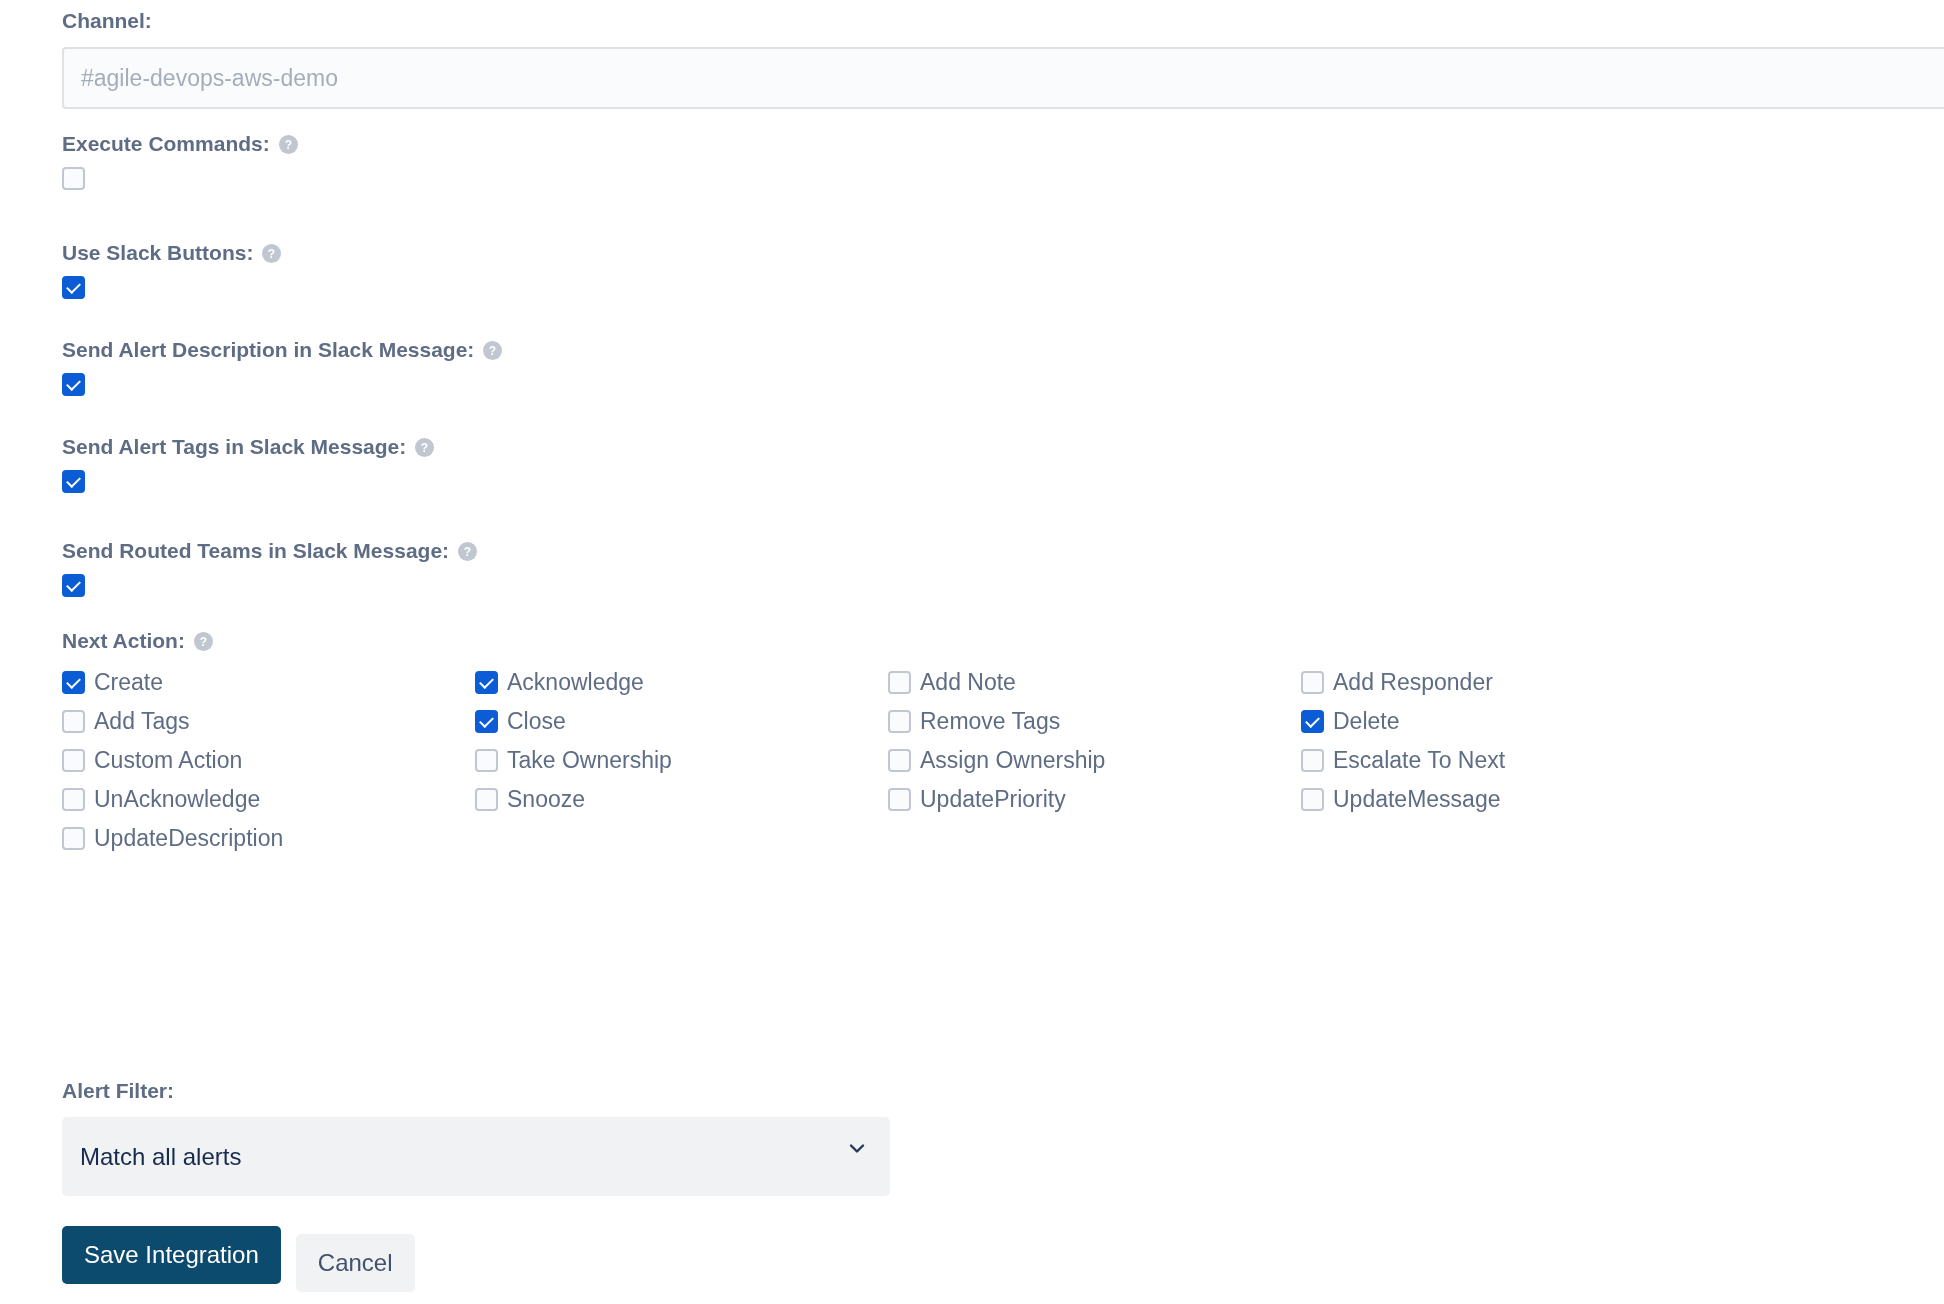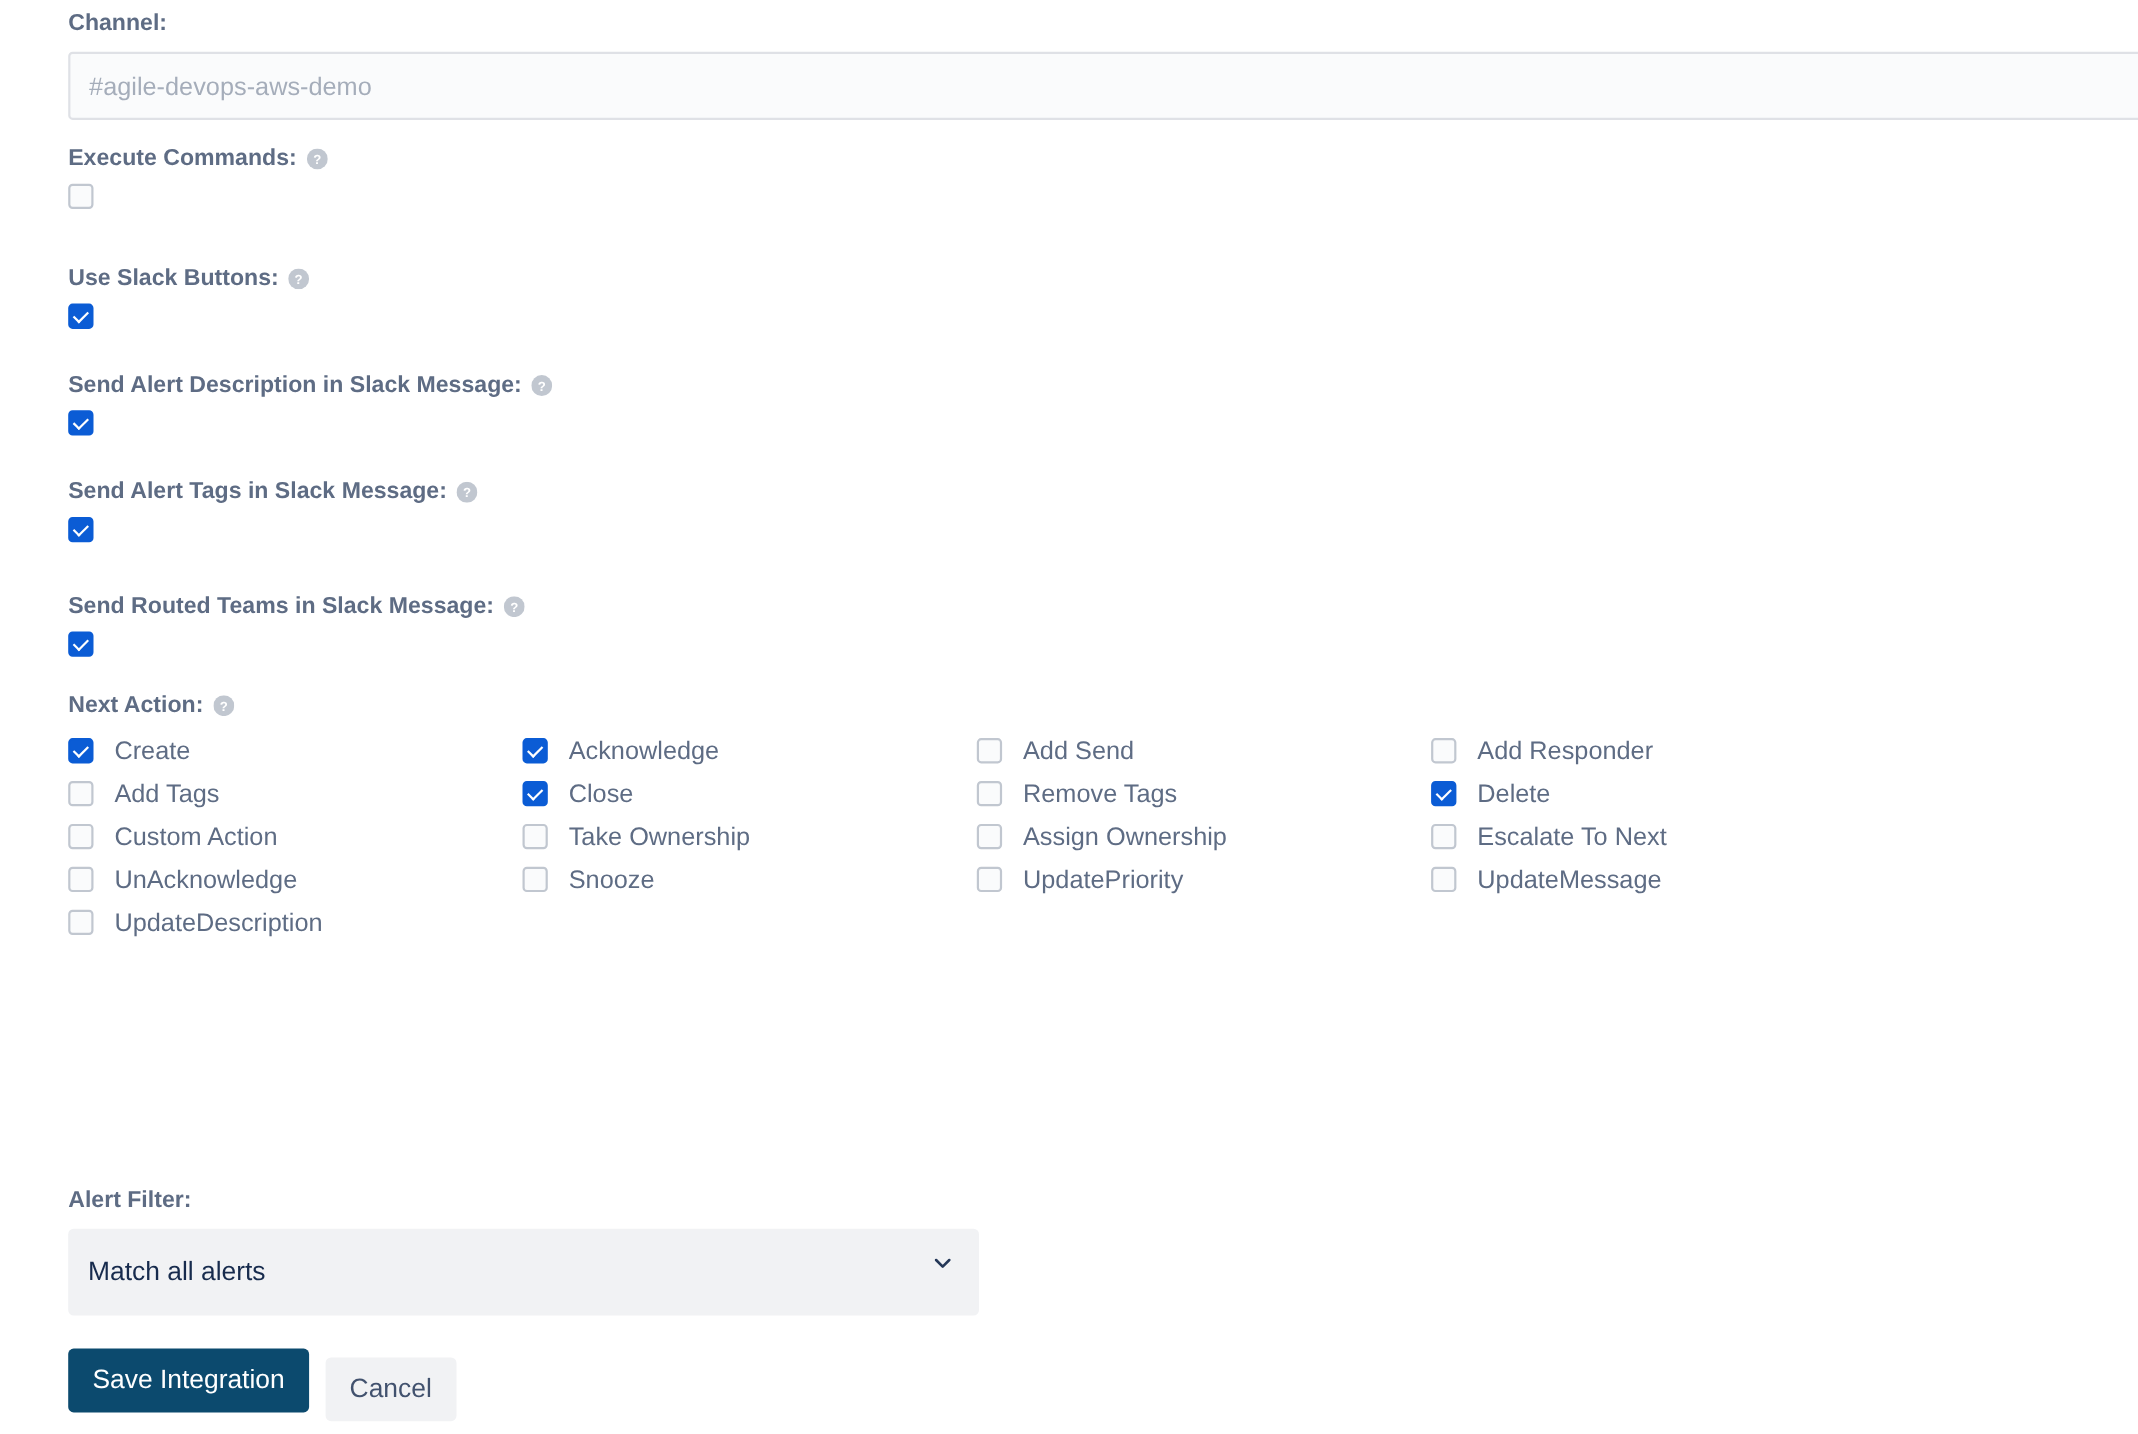--- a/index.html
+++ b/index.html
@@ -104,21 +104,21 @@
   
   .action-grid {
     display: grid;
     grid-template-columns: 413px 413px 413px auto;
     row-gap: 0px;
     margin-top: 12px;
   }
   .action-item {
     display: flex;
     align-items: center;
-    gap: 19px;
+    gap: 9px;
     height: 39px;
     cursor: pointer;
   }
   .action-item .action-label {
     font-size: 23px;
     color: #5E6C84;
     line-height: 1;
     white-space: nowrap;
     cursor: pointer;
   }
@@ -279,21 +279,21 @@
       <div class="action-item">
         <span class="cb on"></span>
         <span class="action-label">Create</span>
       </div>
       <div class="action-item">
         <span class="cb on"></span>
         <span class="action-label">Acknowledge</span>
       </div>
       <div class="action-item">
         <span class="cb off"></span>
-        <span class="action-label">Add Send</span>
+        <span class="action-label">Add Note</span>
       </div>
       <div class="action-item">
         <span class="cb off"></span>
         <span class="action-label">Add Responder</span>
       </div>
 
       <div class="action-item">
         <span class="cb off"></span>
         <span class="action-label">Add Tags</span>
       </div>

